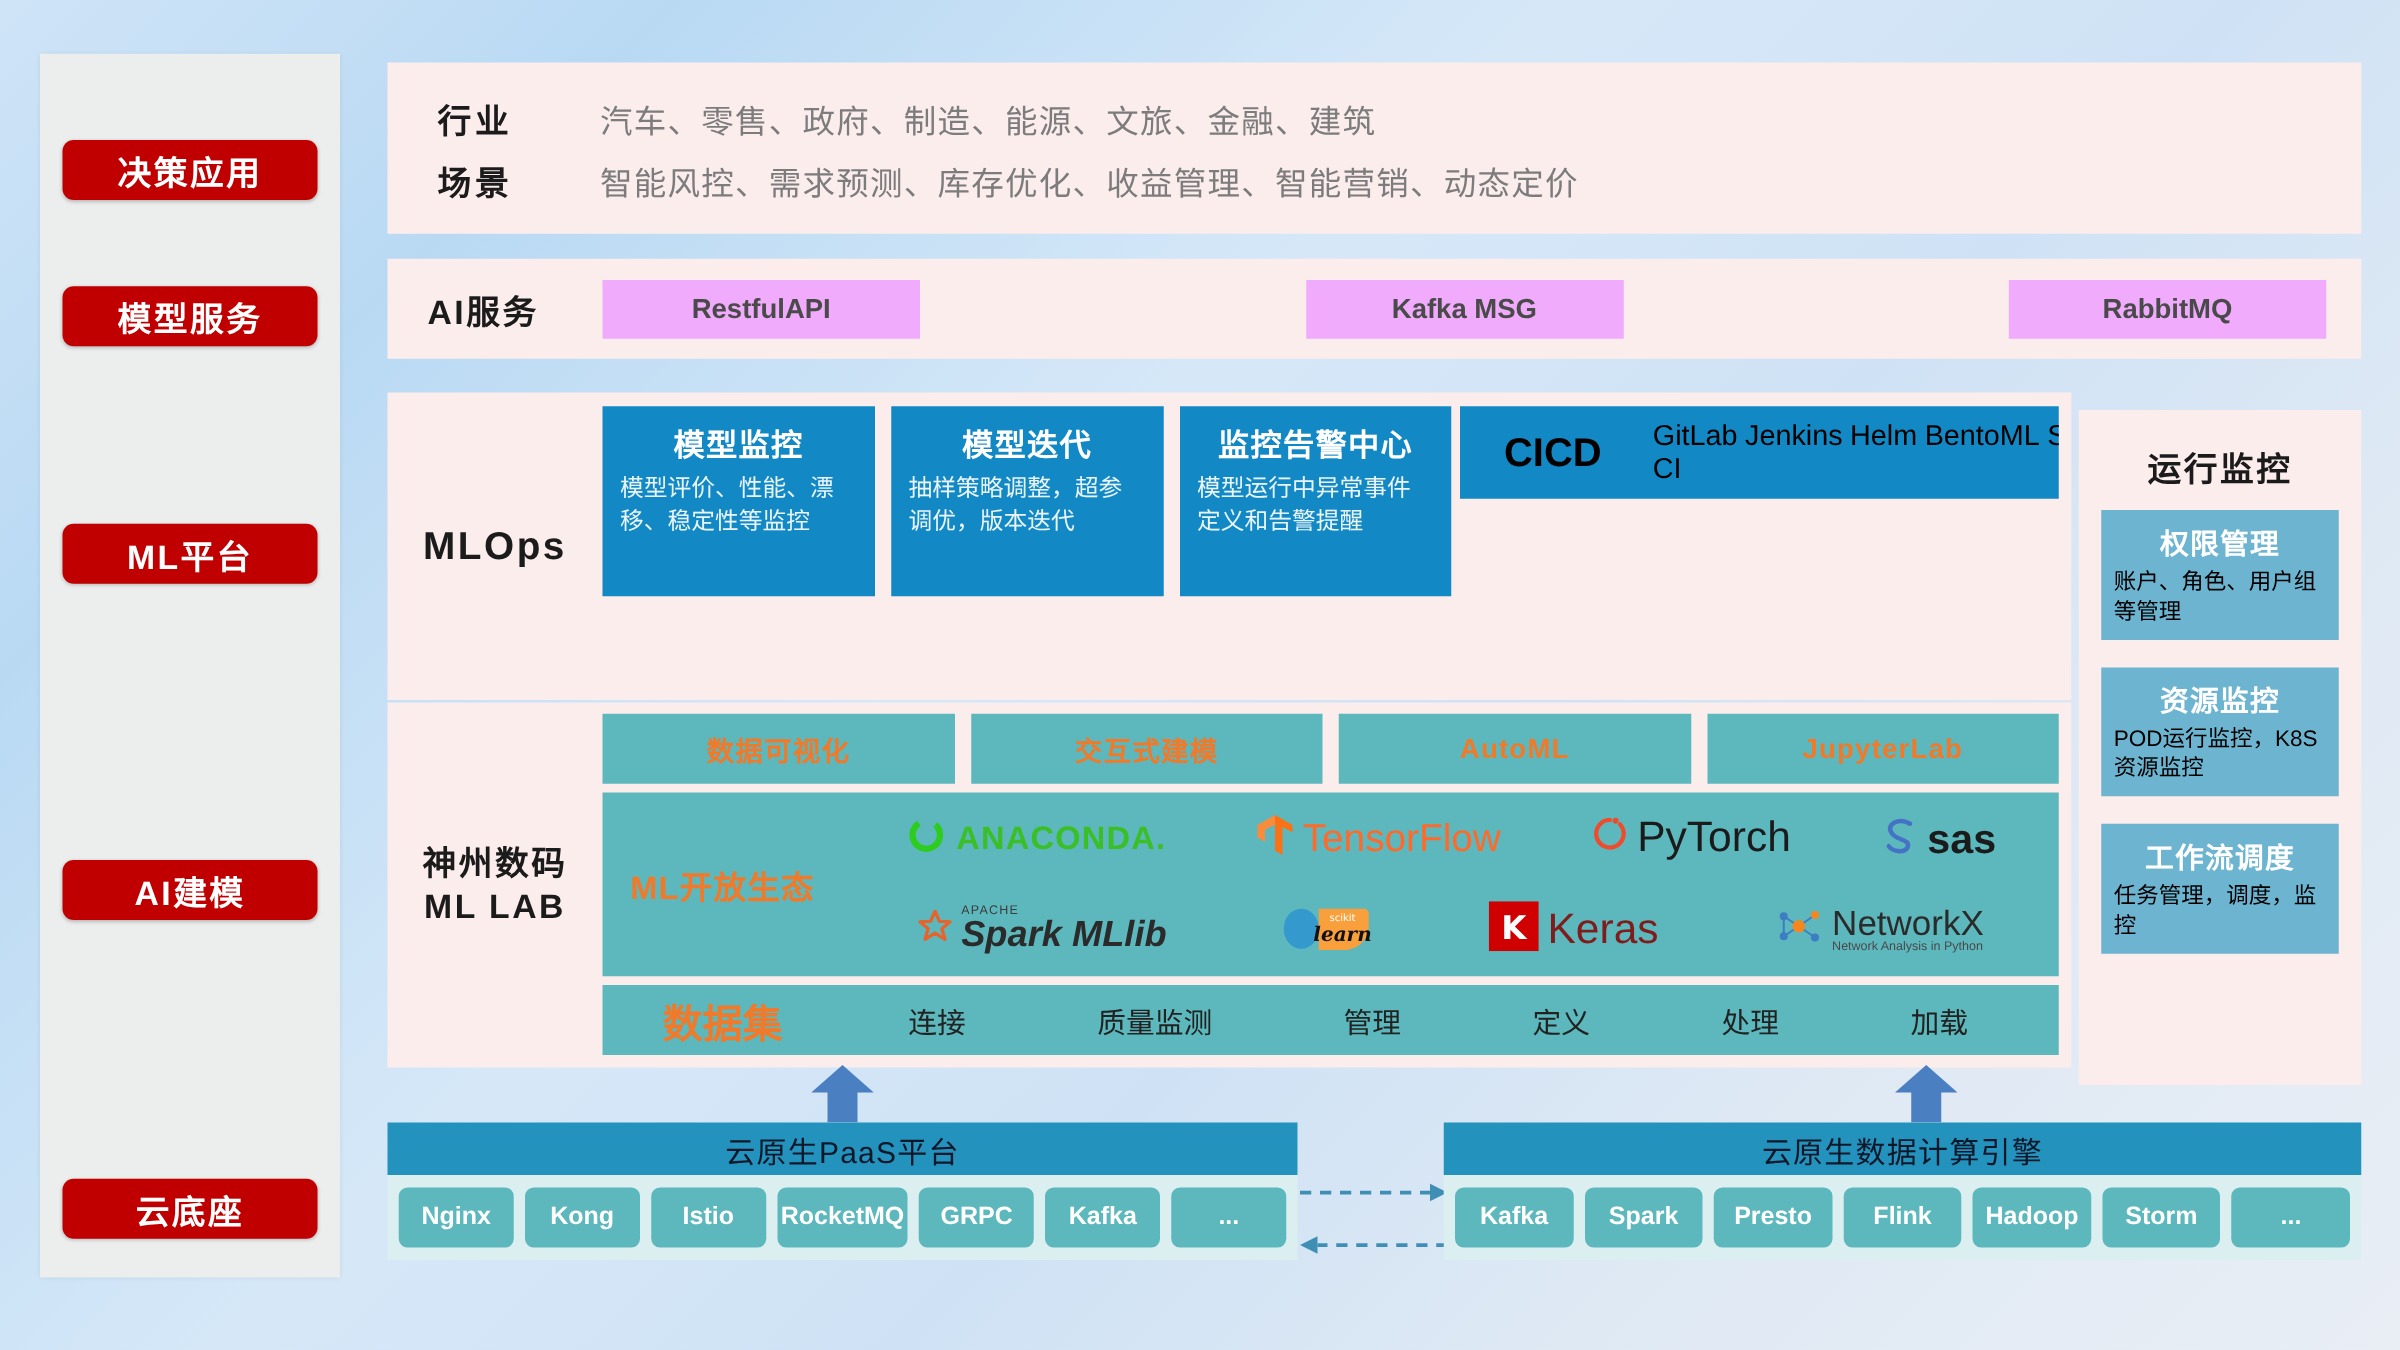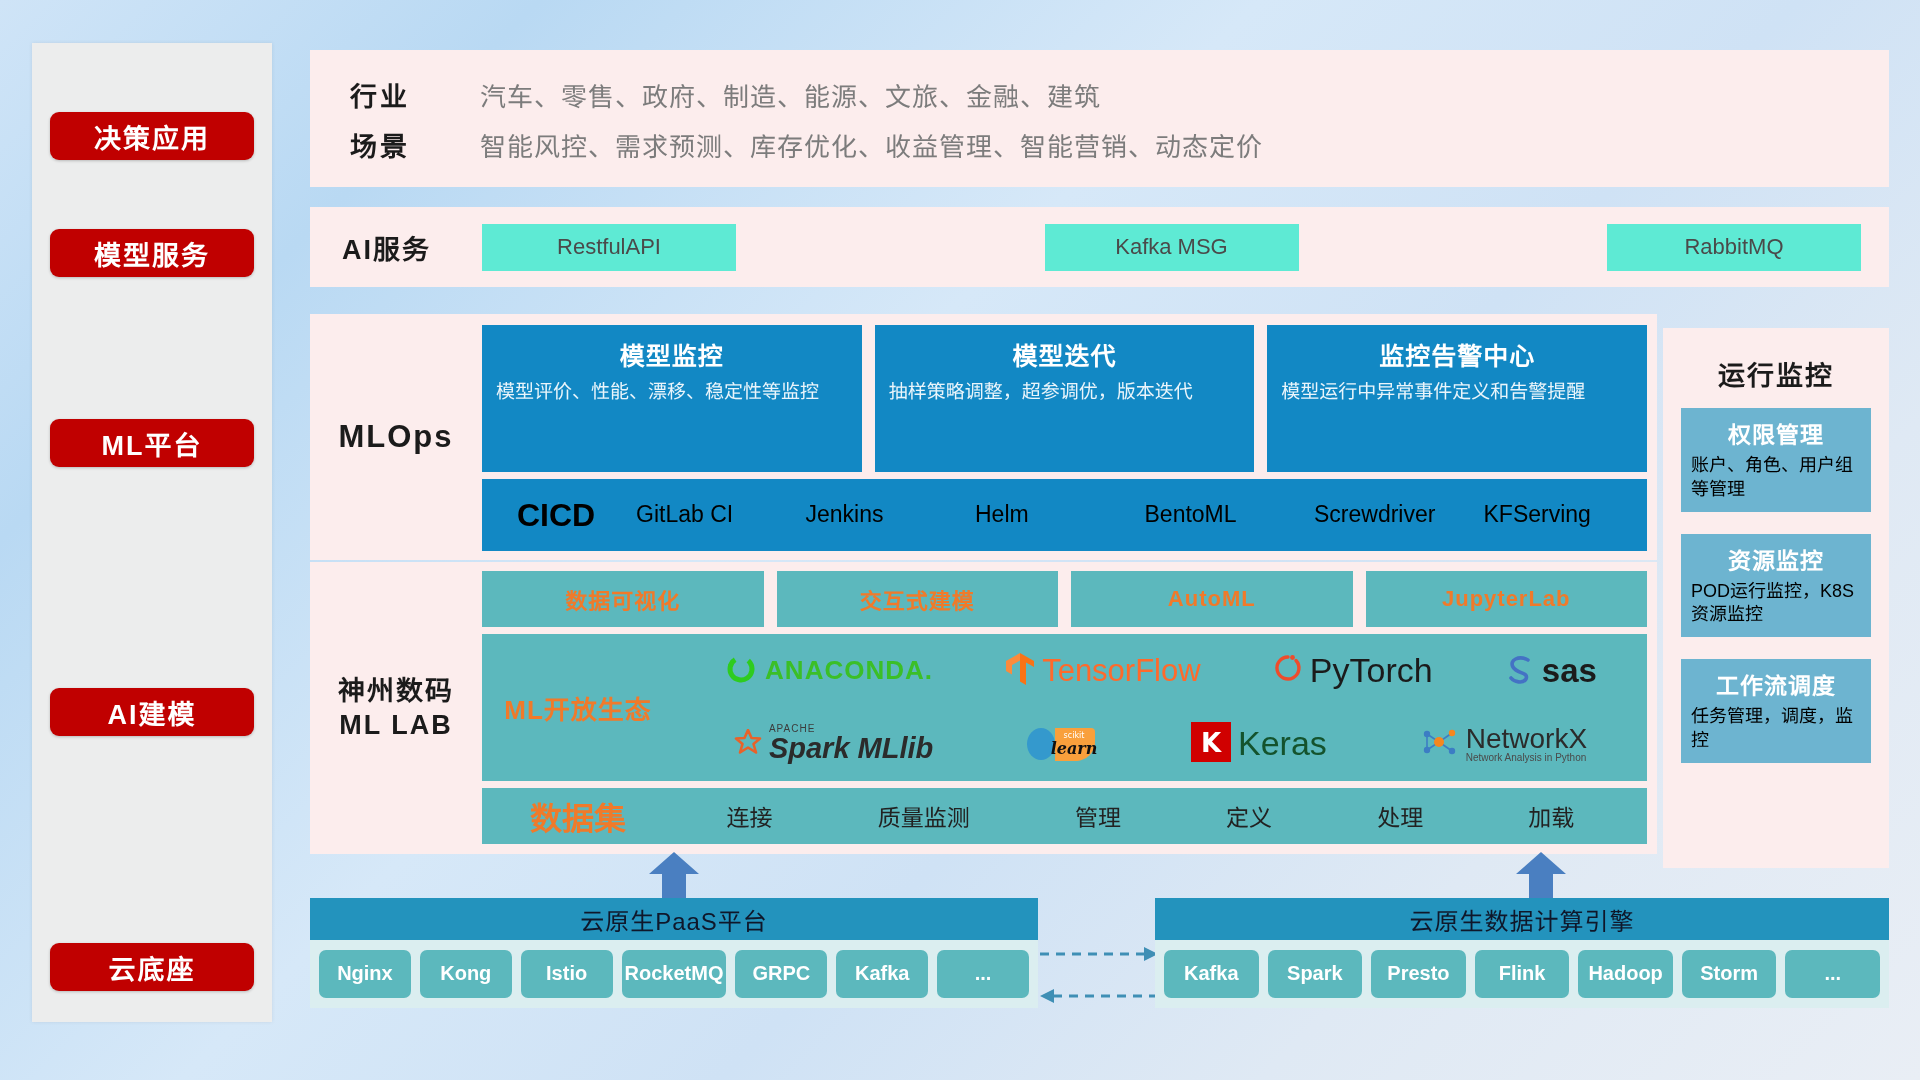--- a/index.html
+++ b/index.html
@@ -62,34 +62,34 @@
   #row-aisvc { left: 310px; top: 207px; width: 1579px; height: 80px;
                display: flex; align-items: center; }
   .sec-label {
     font-size: 27px; font-weight: bold; color: #1b1b1b;
     letter-spacing: 2px;
   }
   #row-aisvc .sec-label { width: 172px; flex: 0 0 172px; padding-left: 32px; }
   .svc-chips { display: flex; flex: 1; gap: 0; justify-content: space-between; padding-right: 28px; }
   .svc-chip {
     width: 254px; height: 47px;
-    background: #5eead4;
-    display: flex; align-items: center; justify-content: center;
-    font-size: 22px; font-weight: normal; color: #4a4a4a;
+    background: #f0abfc;
+    display: flex; align-items: center; justify-content: center;
+    font-size: 22px; font-weight: bold; color: #4a4a4a;
   }
 
   
   #row-mlops { left: 310px; top: 314px; width: 1347px; height: 246px;
                display: flex; align-items: stretch; }
   #row-mlops .sec-label {
     width: 172px; flex: 0 0 172px;
     display: flex; align-items: center; justify-content: center;
     font-size: 31px;
   }
-  .mlops-right { flex: 1; display: flex; flex-direction: column;
+  .mlops-right { flex: 1; display: flex; flex-direction: row;
                  padding: 11px 10px 9px 0; gap: 7px; }
   .mlops-cards { display: flex; gap: 13px; height: 152px; }
   .mlops-card {
     flex: 1; background: #1288c4; color: #fff;
     padding: 11px 14px 8px;
   }
   .mlops-card .mc-title {
     text-align: center; font-size: 25px; font-weight: bold;
     margin-bottom: 7px; letter-spacing: 1px;
   }
@@ -358,21 +358,21 @@
             </span>
           </div>
 
           <div class="logo">
             <span>
               <svg width="40" height="40" viewBox="0 0 40 40">
                   <rect width="40" height="40" fill="#d00000"></rect>
                   <text x="20" y="30" font-size="26" fill="#fff" text-anchor="middle" font-weight="bold" font-family="DejaVu Sans">K</text>
                 </svg>
             </span>
-            <span class="logo-text" style="color:#14532d;font-size:34px">Keras</span>
+            <span class="logo-text" style="color:#7f1d1d;font-size:34px">Keras</span>
           </div>
 
           <div class="logo">
             <span>
               <svg width="40" height="36" viewBox="0 0 40 36">
                   <g stroke="#3c7dc4" stroke-width="1.6">
                     <line x1="8" y1="10" x2="20" y2="18"></line>
                     <line x1="8" y1="26" x2="20" y2="18"></line>
                     <line x1="20" y1="18" x2="33" y2="9"></line>
                     <line x1="20" y1="18" x2="33" y2="27"></line>

